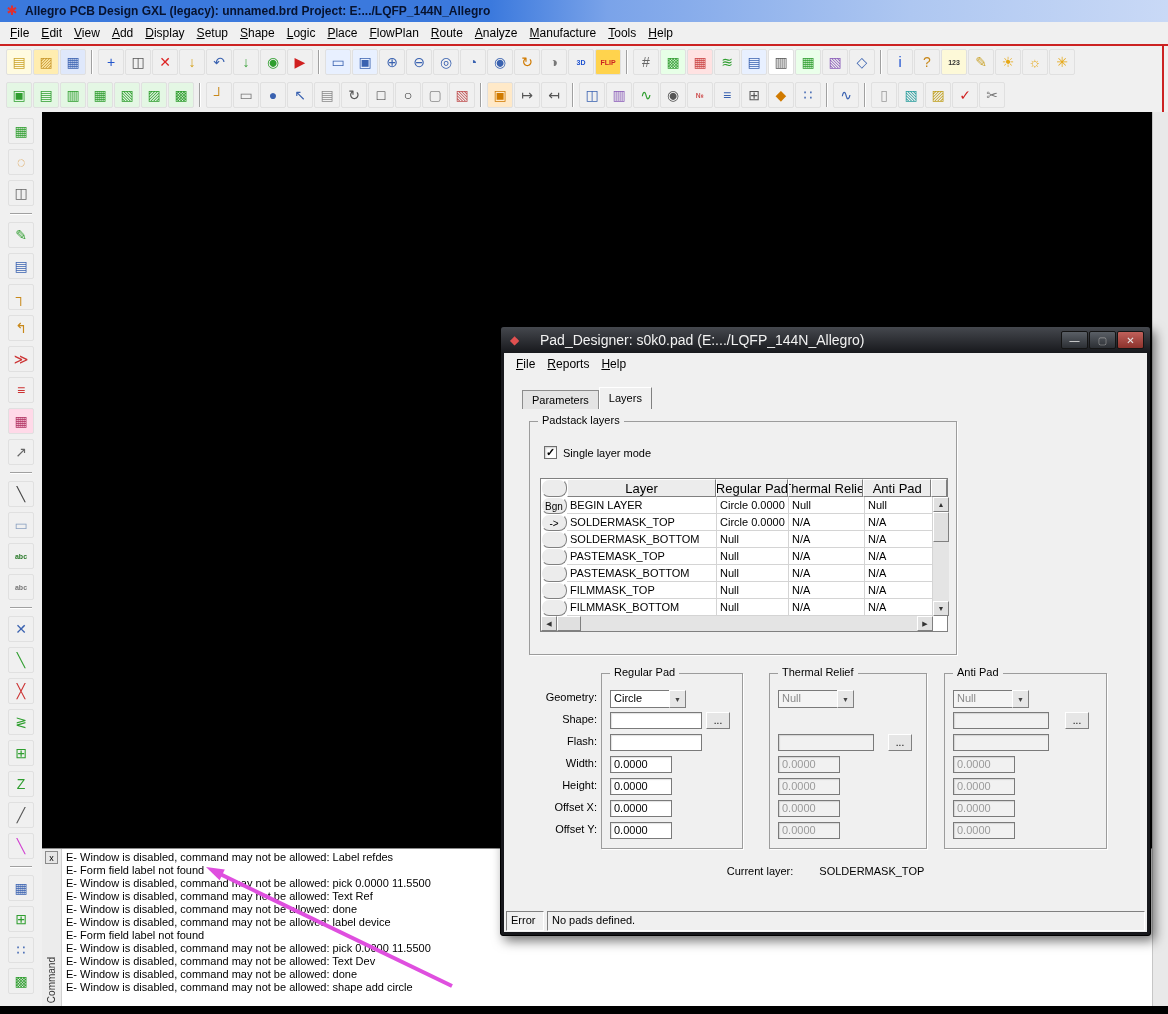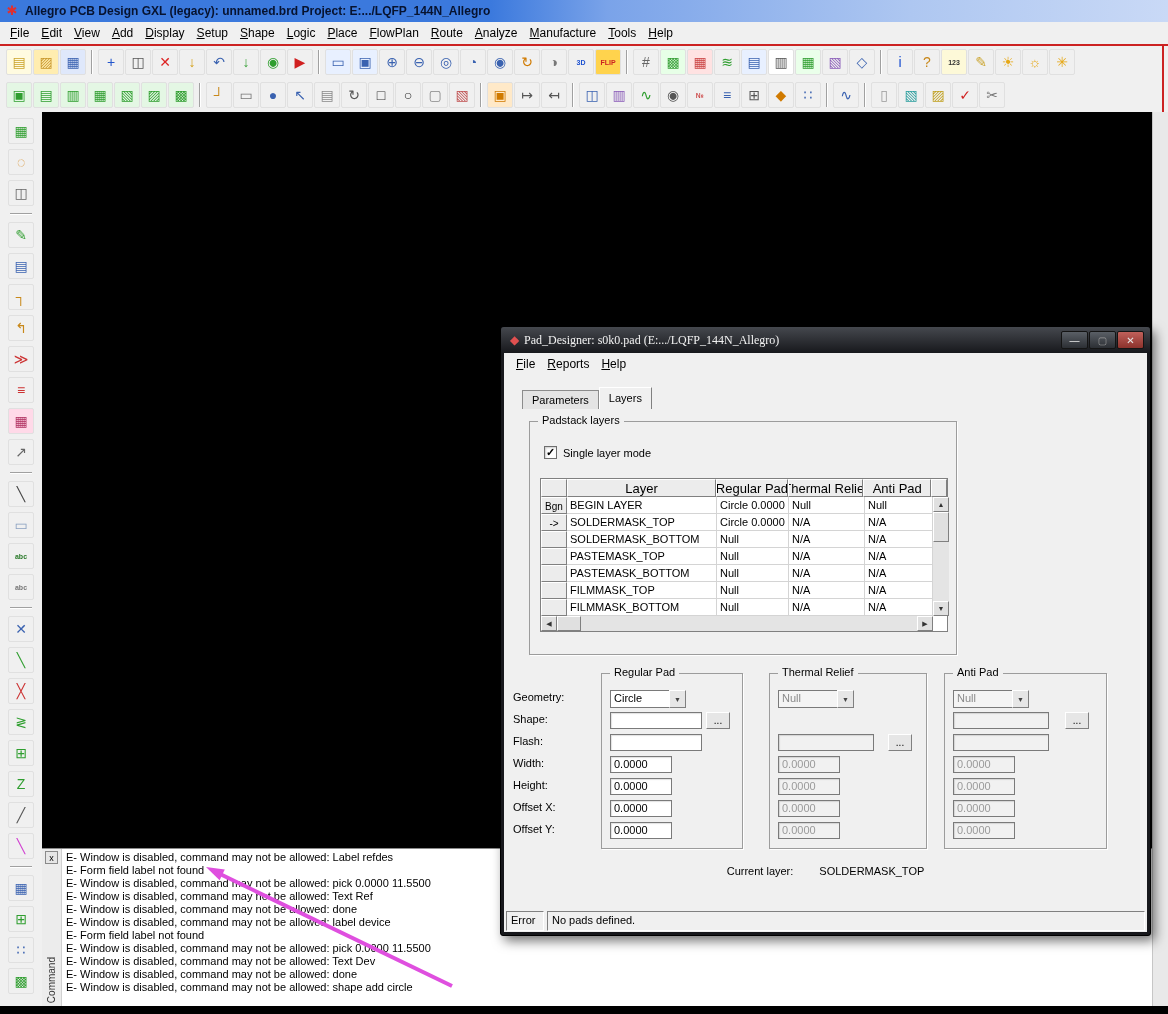--- a/index.html
+++ b/index.html
@@ -54,21 +54,21 @@
     font-size:10px; color:#333; }
   .console-lines { flex:1; padding:2px 4px 0 4px; overflow:hidden; }
   .console-line { font-size:11px; line-height:13px; white-space:nowrap; }
 
   
   .dialog { position:absolute; left:500px; top:326px; width:651px; height:610px; z-index:10;
     background:#17181c; border:1px solid #000; border-radius:3px; box-shadow:4px 5px 12px rgba(0,0,0,.55); }
   .dlg-titlebar { position:absolute; left:0; top:0; width:100%; height:26px; display:flex; align-items:center;
     padding:0 6px; background:linear-gradient(#45484e,#17181c); border-radius:3px 3px 0 0; }
   .dlg-icon { width:15px; height:15px; font-size:12px; line-height:15px; text-align:center; color:#e05050; }
-  .dlg-title { margin-left:2px; font-size:12px; color:#f2f2f2; white-space:nowrap;font-family:Liberation Serif, serif; }
+  .dlg-title { margin-left:18px; font-size:14px; color:#f2f2f2; white-space:nowrap; }
   .dlg-buttons { margin-left:auto; display:flex; gap:1px; }
   .dlg-btn { width:27px; height:18px; display:flex; align-items:center; justify-content:center; font-size:10px;
     color:#e8e8e8; background:linear-gradient(#5a5f66,#2c2f34); border:1px solid #141414; border-radius:2px; }
   .dlg-btn.dim { color:#9a9a9a; }
   .dlg-btn.close { background:linear-gradient(#c0605a,#8c322c); }
   .dlg-body { position:absolute; left:3px; right:3px; top:26px; bottom:3px; background:#f0f0f0; font-size:11px; }
   .dlg-menubar { position:absolute; left:0; top:0; width:100%; height:22px; display:flex; align-items:center; padding-left:6px; }
 
   .tab-strip { position:absolute; left:18px; top:34px; height:22px; display:flex; align-items:flex-end; }
   .tab { height:19px; padding:0 9px; font-size:11px; line-height:18px; background:#e4e4e4;
@@ -81,21 +81,21 @@
 
   .checkbox { position:absolute; width:13px; height:13px; background:#fff; border:1px solid #6e6e6e;
     box-shadow:inset 1px 1px 2px rgba(0,0,0,.2); font-size:11px; line-height:11px; text-align:center; font-weight:bold; }
   .cb-label { position:absolute; font-size:11px; }
 
   
   .ltable { position:absolute; width:408px; background:#fff; border:1px solid #808080; }
   .lt-header { display:flex; height:18px; }
   .lt-hcell { background:#ececec; border:1px solid; border-color:#fff #808080 #808080 #fff; font-size:13px;
     display:flex; align-items:center; justify-content:center; overflow:hidden; white-space:nowrap; }
-  .w-marker { width:26px; } .w-layer { width:150px; } .w-reg { width:72px; } .w-th { width:76px; } .w-anti { width:68px; }
+  .w-marker { width:26px;border-radius:8px; } .w-layer { width:150px; } .w-reg { width:72px; } .w-th { width:76px; } .w-anti { width:68px; }
   .lt-bodywrap { display:flex; }
   #layer-rows { width:392px; }
   .lt-row { display:flex; height:17px; }
   .lt-cell { font-size:11px; line-height:15px; padding:1px 0 0 3px; border-right:1px solid #d4d4d4;
     border-bottom:1px solid #d4d4d4; overflow:hidden; white-space:nowrap; background:#fff; }
   .lt-cell.lt-marker { background:#ececec; border:1px solid; border-color:#fff #808080 #808080 #fff;
     text-align:center; padding-left:0; font-size:10px; }
   .vscroll { width:16px; height:119px; background:#e4e4e4; display:flex; flex-direction:column; }
   .sb-btn { width:16px; height:15px; background:#e0e0e0; border:1px solid; border-color:#fff #808080 #808080 #fff;
     font-size:7px; display:flex; align-items:center; justify-content:center; color:#333; flex:0 0 auto; }
@@ -108,21 +108,21 @@
   .vlabel { position:absolute; font-size:11px; }
   .radio { position:absolute; width:12px; height:12px; border-radius:50%; background:#fff; border:1px solid #6e6e6e;
     box-shadow:inset 1px 1px 2px rgba(0,0,0,.25); }
   .radio.checked::after { content:""; position:absolute; left:3px; top:3px; width:4px; height:4px; border-radius:50%; background:#111; }
   .radio-label { position:absolute; font-size:11px; }
   .preview-box { position:absolute; left:8px; top:76px; width:120px; height:130px; background:#fff;
     border:1px solid #808080; box-shadow:inset 1px 1px 2px rgba(0,0,0,.15); }
 
   
   .param-labels { position:absolute; left:9px; top:334px; width:84px; }
-  .param-label { height:22px; line-height:20px; font-size:11px; }
+  .param-label { height:22px; line-height:20px; font-size:11px;text-align:right; }
   .combo { position:absolute; display:flex; height:18px; }
   .combo-text { flex:1; background:#fff; border:1px solid #7a7a7a; border-right:none; font-size:11px;
     padding:1px 3px; overflow:hidden; white-space:nowrap; }
   .combo.dis .combo-text { color:#8a8a8a; background:#f4f4f4; }
   .combo-btn { width:17px; background:#e6e6e6; border:1px solid; border-color:#fff #808080 #808080 #fff;
     font-size:7px; display:flex; align-items:center; justify-content:center; color:#444; }
   .field { position:absolute; height:17px; background:#fff; border:1px solid #7a7a7a; font-size:11px;
     padding:1px 3px; box-shadow:inset 1px 1px 1px rgba(0,0,0,.12); overflow:hidden; white-space:nowrap; }
   .field.dis { background:#f1f1f1; color:#9a9a9a; }
   .mini-btn { position:absolute; width:24px; height:17px; background:#e6e6e6; border:1px solid;

